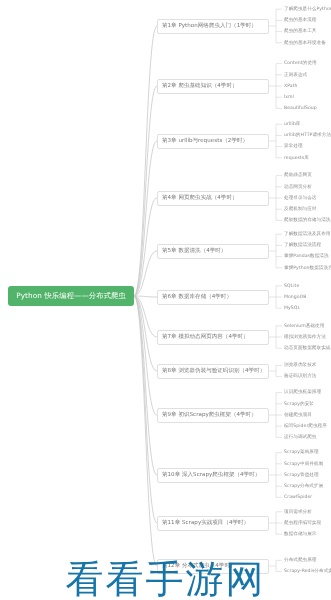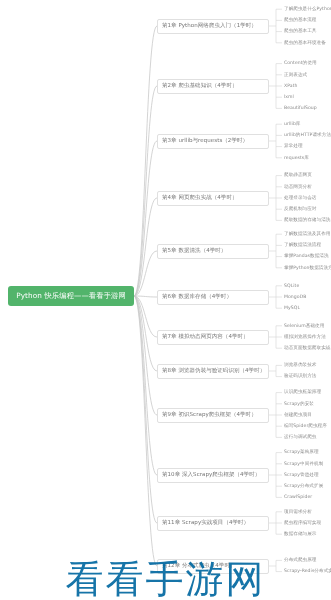--- a/index.html
+++ b/index.html
@@ -209,21 +209,21 @@
       <line x1="276" y1="523" x2="282" y2="523" class="twig"></line>
       <line x1="276" y1="534.2" x2="282" y2="534.2" class="twig"></line>
       <path d="M134,296 C145.5,296 145.5,566 157,566" class="trunk"></path>
       <line x1="269" y1="566" x2="276" y2="566" class="twig"></line>
       <line x1="276" y1="560.4" x2="276" y2="571.6" class="twig"></line>
       <line x1="276" y1="560.4" x2="282" y2="560.4" class="twig"></line>
       <line x1="276" y1="571.6" x2="282" y2="571.6" class="twig"></line>
     </svg>
 
   <div class="root-node">
-    <span class="root-label">Python 快乐编程——看看手游网</span>
+    <span class="root-label">Python 快乐编程——分布式爬虫</span>
   </div>
 
   <div id="chapter-layer">
       <div class="chapter-node" style="left: 157px; top: 18.5px; width: 112px;">
         <span class="chapter-label">第1章 Python网络爬虫入门（1学时）</span>
       </div>
       <div class="chapter-node" style="left: 157px; top: 78.5px; width: 112px;">
         <span class="chapter-label">第2章 爬虫基础知识（4学时）</span>
       </div>
       <div class="chapter-node" style="left: 157px; top: 133.5px; width: 112px;">

